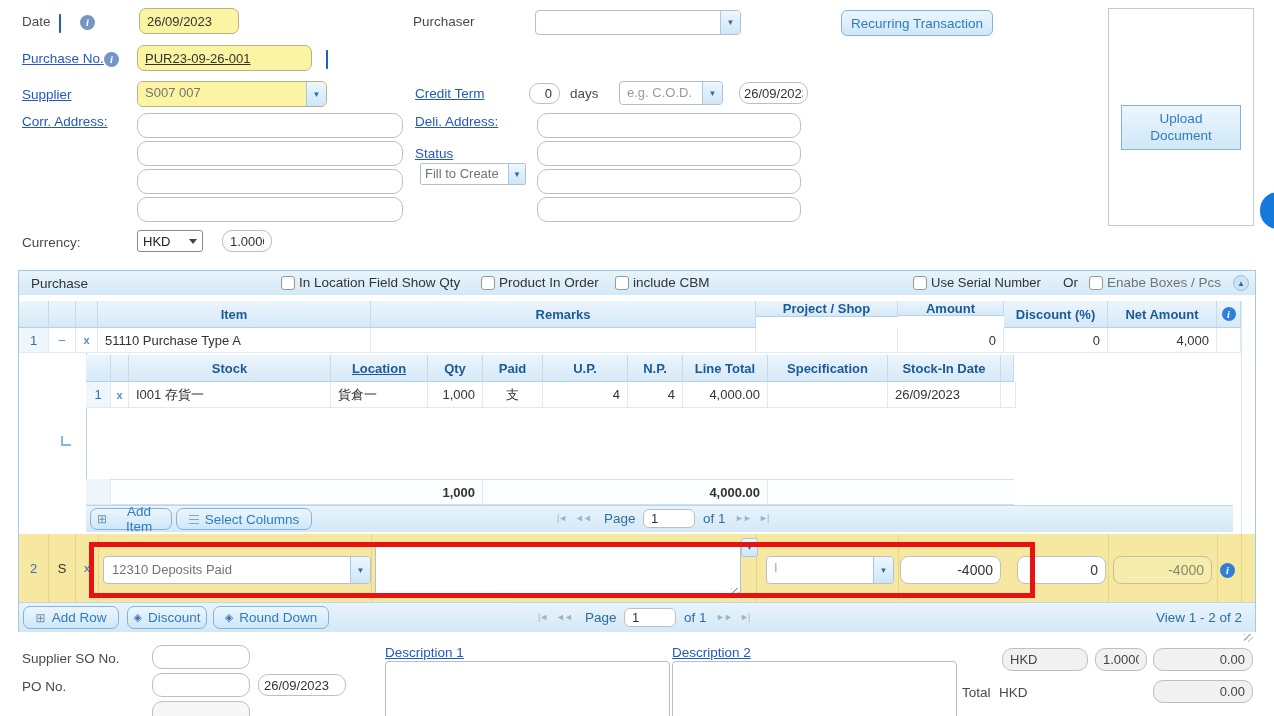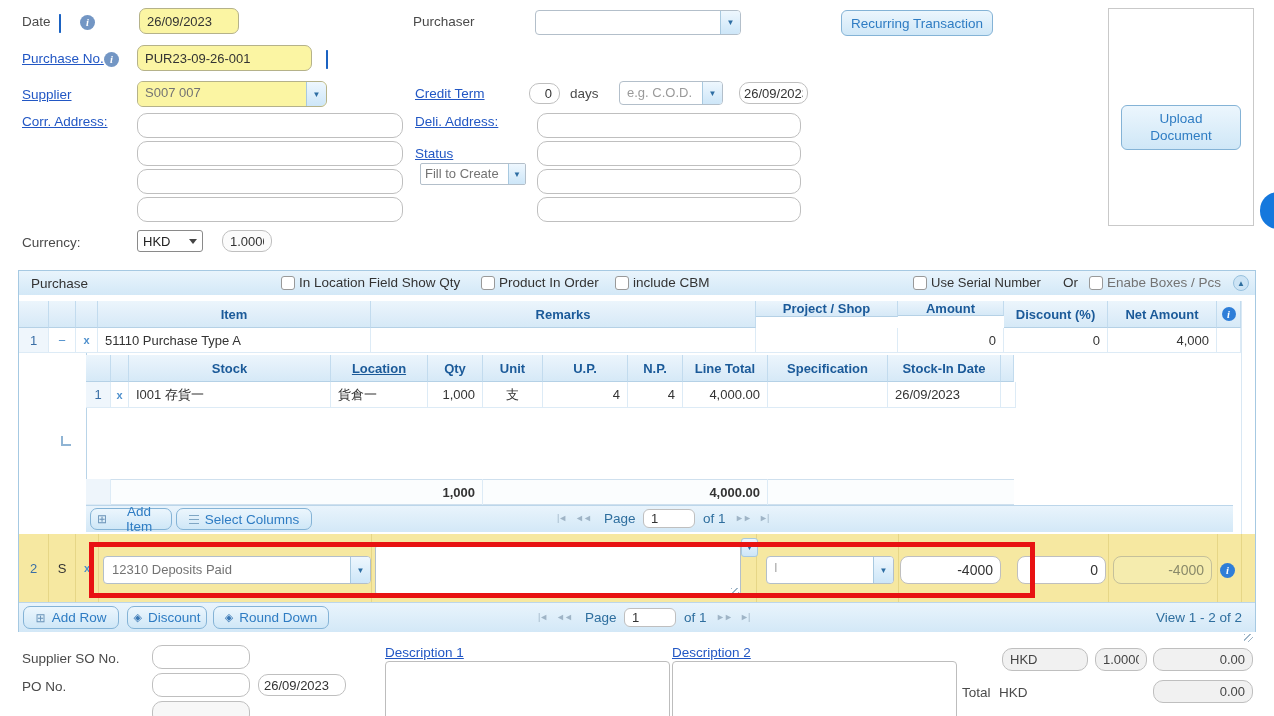--- a/index.html
+++ b/index.html
@@ -36,21 +36,21 @@
 <div id="page">
 
   
   <span class="abs lbl" style="left:22px;top:14px;">Date</span>
   <span class="abs cb cbc" style="left:59px;top:15px;"></span>
   <span class="abs info" style="left:80px;top:15px;">i</span>
   <input class="abs inp yinp" style="left: 139px; top: 8px; width: 100px; height: 26px;" value="26/09/2023">
 
   <span class="abs lnk" style="left:22px;top:51px;">Purchase No.</span>
   <span class="abs info" style="left:104px;top:52px;">i</span>
-  <input class="abs inp yinp" style="left: 137px; top: 45px; width: 175px; height: 26px;" value="PUR23-09-26-001">
+  <input class="abs inp yinp" style="left: 137px; top: 45px; width: 175px; height: 26px; text-decoration: underline;" value="PUR23-09-26-001">
   <span class="abs cb cbc" style="left:324px;top:51px;"></span>
 
   <span class="abs lnk" style="left:22px;top:87px;">Supplier</span>
   <div class="abs combo" style="left:137px;top:81px;width:190px;height:26px;background:#fbf5a3;border-color:#b5b28a;border-radius:6px;">
     <span class="txt" style="background:#fbf5a3;">S007 007</span>
     <span class="ddb">▼</span>
   </div>
 
   <span class="abs lnk" style="left:22px;top:114px;">Corr. Address:</span>
   <input class="abs inp" style="left: 137px; top: 113px; width: 266px; height: 25px;">
@@ -88,21 +88,21 @@
   <span class="abs lbl" style="left:22px;top:235px;">Currency:</span>
   <div class="abs" style="left:137px;top:230px;width:66px;height:22px;border:1px solid #8a8a8a;border-radius:3px;background:#fff;display:flex;align-items:center;padding:0 5px;justify-content:space-between;font-size:13px;color:#222;">
     <span>HKD</span>
     <span style="width:0;height:0;border-left:4px solid transparent;border-right:4px solid transparent;border-top:5px solid #444;"></span>
   </div>
   <input class="abs inp" style="left: 222px; top: 230px; width: 50px; height: 22px; background: rgb(251, 251, 251);" value="1.0000">
 
   <button class="abs btn" style="left:841px;top:10px;width:152px;height:26px;border-radius:6px;">Recurring Transaction</button>
 
   <div class="abs" style="left:1108px;top:8px;width:146px;height:218px;border:1px solid #c9c9c9;"></div>
-  <button class="abs btn" style="left:1121px;top:105px;width:120px;height:45px;border-radius:6px;font-size:13.5px;padding:4px 10px;white-space:normal;line-height:1.25;">Upload Document</button>
+  <button class="abs btn" style="left:1121px;top:105px;width:120px;height:45px;border-radius:0;font-size:13.5px;padding:4px 10px;white-space:normal;line-height:1.25;">Upload Document</button>
   <div class="abs" style="left:1260px;top:192px;width:22px;height:37px;background:#1578dd;border-radius:18px 0 0 18px;"></div>
 
   
   <div class="abs" style="left:18px;top:270px;width:1238px;height:362px;border:1px solid #a6c9e2;background:#fff;">
 
     <div class="abs bar" style="left:0;top:0;width:1236px;height:24px;border-top:none;display:flex;align-items:center;">
       <span style="margin-left:12px;font-size:13.5px;color:#333;">Purchase</span>
     </div>
     <span class="abs cb" style="left:262px;top:5px;"></span>
     <span class="abs" style="left:280px;top:4px;font-size:13.5px;color:#333;">In Location Field Show Qty</span>
@@ -143,21 +143,21 @@
     <div class="abs gcell" style="left:1198px;top:57px;width:24px;height:25px;"></div>
 
     <div class="abs" style="left:67px;top:82px;width:1147px;height:179px;border-left:1px solid #b9d4e8;background:#fff;"></div>
     <div class="abs" style="left:42px;top:165px;width:10px;height:10px;border-left:2px solid #8fb4d4;border-bottom:2px solid #8fb4d4;"></div>
 
     <div class="abs ghdr" style="left:67px;top:84px;width:25px;height:27px;"></div>
     <div class="abs ghdr" style="left:92px;top:84px;width:18px;height:27px;"></div>
     <div class="abs ghdr" style="left:110px;top:84px;width:202px;height:27px;">Stock</div>
     <div class="abs ghdr" style="left:312px;top:84px;width:97px;height:27px;text-decoration:underline;">Location</div>
     <div class="abs ghdr" style="left:409px;top:84px;width:55px;height:27px;">Qty</div>
-    <div class="abs ghdr" style="left:464px;top:84px;width:60px;height:27px;">Unit</div>
+    <div class="abs ghdr" style="left:464px;top:84px;width:60px;height:27px;">Paid</div>
     <div class="abs ghdr" style="left:524px;top:84px;width:85px;height:27px;">U.P.</div>
     <div class="abs ghdr" style="left:609px;top:84px;width:55px;height:27px;">N.P.</div>
     <div class="abs ghdr" style="left:664px;top:84px;width:85px;height:27px;">Line Total</div>
     <div class="abs ghdr" style="left:749px;top:84px;width:120px;height:27px;">Specification</div>
     <div class="abs ghdr" style="left:869px;top:84px;width:113px;height:27px;">Stock-In Date</div>
     <div class="abs ghdr" style="left:982px;top:84px;width:13px;height:27px;"></div>
 
     <div class="abs gcell rn" style="left:67px;top:111px;width:25px;height:26px;">1</div>
     <div class="abs gcell delx" style="left:92px;top:111px;width:18px;height:26px;">x</div>
     <div class="abs gcell" style="left:110px;top:111px;width:202px;height:26px;">I001 存貨一</div>

